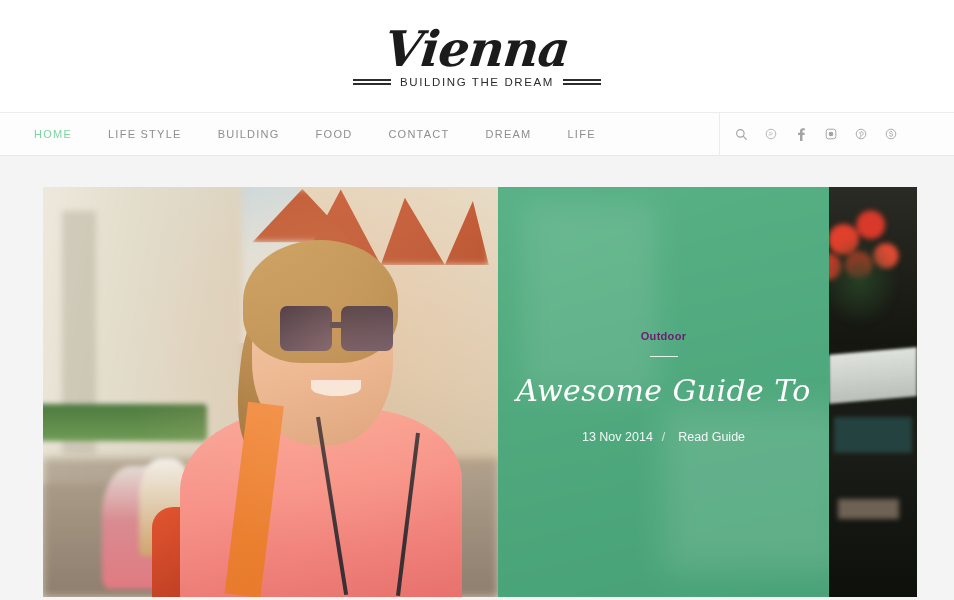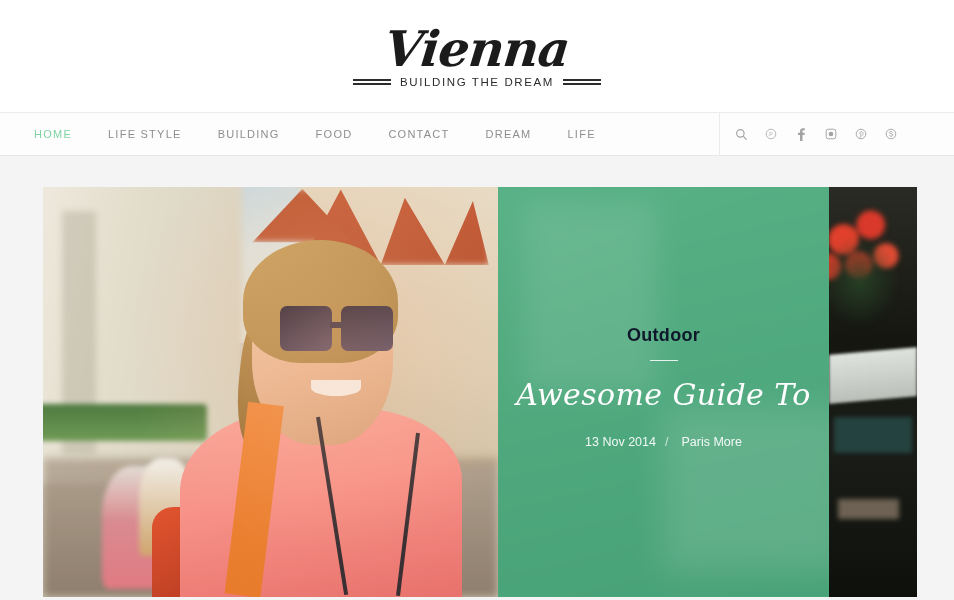--- a/index.html
+++ b/index.html
@@ -257,21 +257,21 @@
   }
   .panel-content{
     position:relative;
     height:100%;
     display:flex;flex-direction:column;
     align-items:center;justify-content:center;
     text-align:center;
     padding-bottom:10px;
   }
   .panel-cat{
-    font-size:18px;font-weight:700;color:#0f172a;
+    font-size:11px;font-weight:700;color:#701a75;
     letter-spacing:.3px;
     cursor:pointer;
   }
   .panel-rule{
     width:28px;height:1px;background:rgba(255,255,255,.85);
     margin:14px 0 16px;
   }
   .panel-title{
     font-family:"DejaVu Serif", serif;
     font-style:italic;
@@ -435,21 +435,21 @@
       <div class="panel-bg"></div>
       <div class="panel-content">
         <div class="panel-cat">Outdoor</div>
         <div class="panel-rule"></div>
         <div class="panel-title">
           <span>Awesome Guide To</span><br>
         </div>
         <div class="panel-meta">
           <span>13 Nov 2014</span>
           <span class="sep">/</span>
-          <span class="readmore">Paris More</span>
+          <span class="readmore">Read Guide</span>
         </div>
       </div>
     </div>
 
     <div class="hero-strip">
       <div class="strip-dark"></div>
       <div class="strip-flowers"></div>
       <div class="strip-leaves"></div>
       <div class="strip-awning"></div>
       <div class="strip-window"></div>

